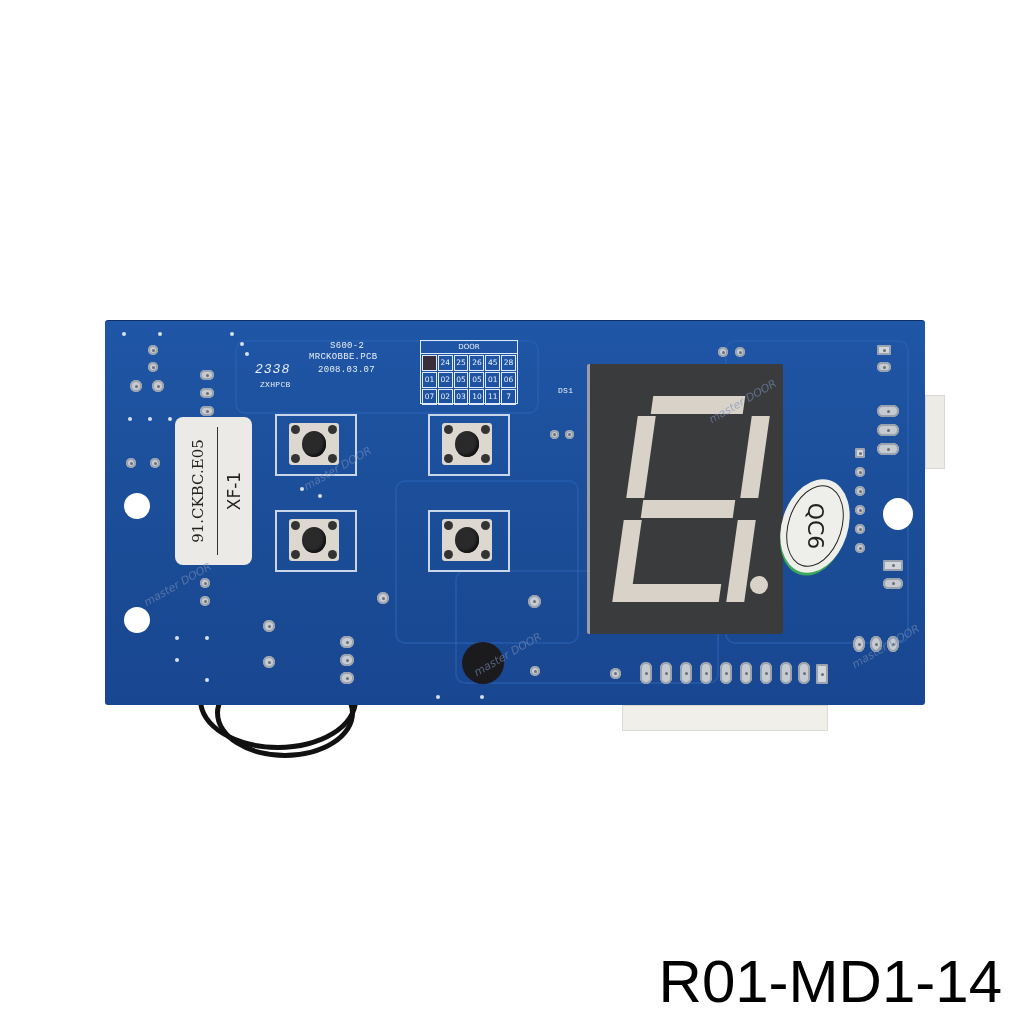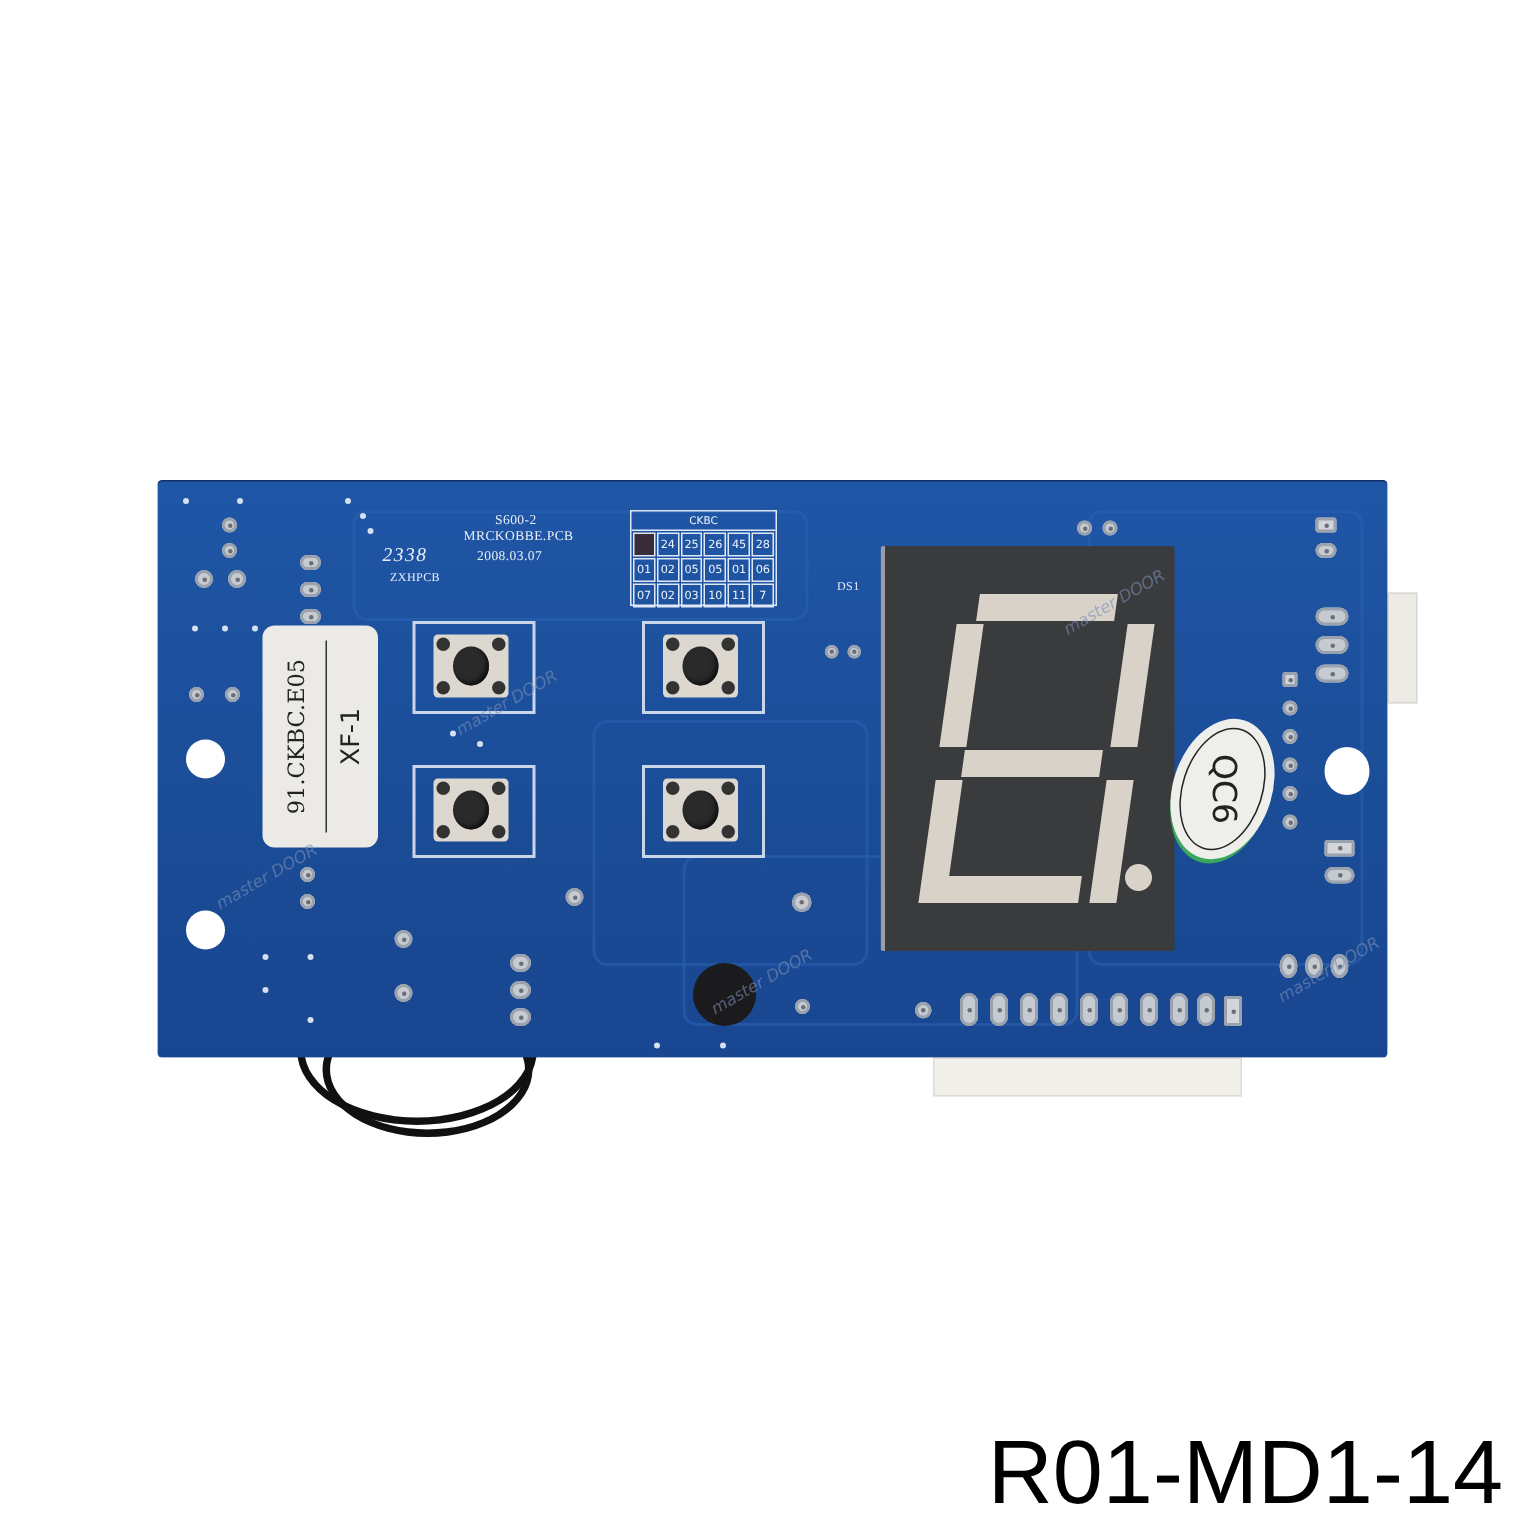--- a/index.html
+++ b/index.html
@@ -5,21 +5,21 @@
   html, body { margin:0; padding:0; background:#ffffff; }
   body { width:1024px; height:1024px; position:relative; overflow:hidden; font-family:"Liberation Sans", sans-serif; }
   .abs { position:absolute; }
 
   
   .pcb { left:105px; top:320px; width:820px; height:385px; background:#1c4f9c;
          background-image:linear-gradient(180deg,#1f56a6 0%,#1b4c96 60%,#194690 100%);
          border-radius:3px; box-shadow:0 1px 0 #0f2f66 inset; }
   .trace { position:absolute; border:2px solid #2a63b4; border-radius:10px; opacity:.55; }
 
-  .silk { color:#e8eef8; font-family:Liberation Serif, serif; position:absolute; white-space:nowrap;text-align:center; }
+  .silk { color:#e8eef8; font-family:Liberation Mono, monospace; position:absolute; white-space:nowrap;text-align:center; }
   .silk.sm { font-size:9px; letter-spacing:.3px; }
   .silk.md { font-size:13px; font-style:italic; letter-spacing:1px; }
 
   
   .dategrid { position:absolute; left:420px; top:340px; width:96px; height:62px; border:1px solid #dfe8f6; }
   .dategrid .hdr { height:12px; border-bottom:1px solid #dfe8f6; color:#eef3fb; font-size:7px; text-align:center; line-height:12px; font-family:"DejaVu Sans", sans-serif; }
   .dategrid .rows { display:grid; grid-template-columns:repeat(6,1fr); grid-auto-rows:16px; gap:1px; padding:1px; }
   .dategrid .cell { border:1px solid #dfe8f6; color:#eef3fb; font-size:7.5px; text-align:center; line-height:14px; font-family:"DejaVu Sans", sans-serif; }
   .dategrid .cell.mark { background:#3a2d3a; }
 
@@ -88,21 +88,21 @@
 </div>
 
 <div class="silk sm" style="left:330px;top:341px;">S600-2</div>
 <div class="silk sm" style="left:309px;top:352px;">MRCKOBBE.PCB</div>
 <div class="silk sm" style="left:318px;top:365px;">2008.03.07</div>
 <div class="silk md" style="left:255px;top:362px;">2338</div>
 <div class="silk sm" style="left:260px;top:380px;font-size:8px;">ZXHPCB</div>
 <div class="silk sm" style="left:558px;top:386px;font-size:8px;">DS1</div>
 
 <div class="dategrid">
-  <div class="hdr">CKBC</div>
+  <div class="hdr">DOOR</div>
   <div class="rows">
     <div class="cell mark"></div>
     <div class="cell">24</div>
     <div class="cell">25</div>
     <div class="cell">26</div>
     <div class="cell">45</div>
     <div class="cell">28</div>
     <div class="cell">01</div>
     <div class="cell">02</div>
     <div class="cell">05</div>

